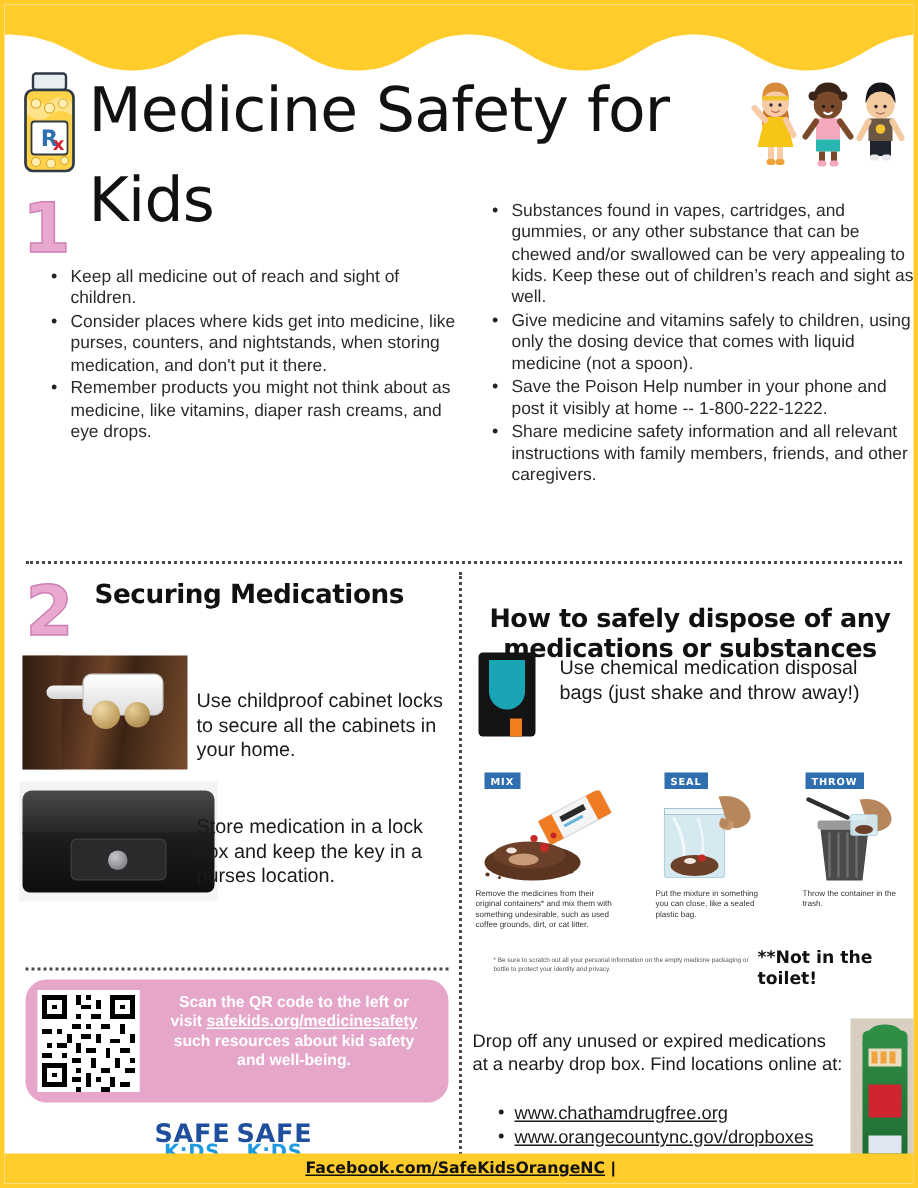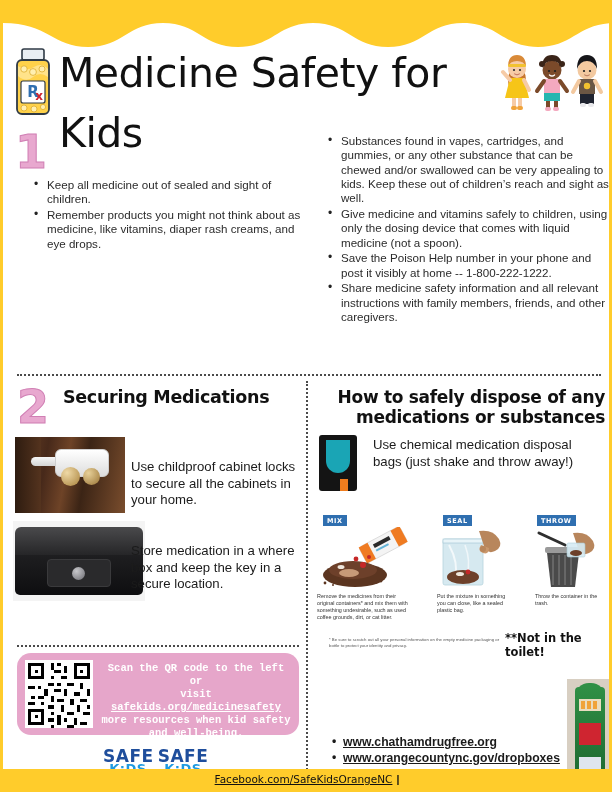--- a/index.html
+++ b/index.html
@@ -65,21 +65,21 @@
   .lockbox .body{position:absolute;left:2px;top:34px;width:128px;height:40px;border-radius:0 0 5px 5px;
                 background:linear-gradient(180deg,#1e1e20,#0e0e10);}
   .lockbox .handle{position:absolute;left:34px;top:38px;width:62px;height:26px;border-radius:4px;
                 background:#2a2a2c;border:1px solid #3a3a3c;}
   .lockbox .dial{position:absolute;left:59px;top:46px;width:13px;height:13px;border-radius:50%;
                 background:radial-gradient(circle at 35% 32%,#c8c8cc,#6a6a70);}
 
   
   .qrpanel{position:absolute;background:#e6a6ca;border-radius:14px;}
   .qrcode{position:absolute;background:#fff;}
-  .qrtext{position:absolute;text-align:center;color:#fff;font-family:Liberation Mono, monospace;
+  .qrtext{position:absolute;text-align:center;color:#fff;font-family:Liberation Sans, sans-serif;
           font-weight:700;font-size:10.5px;line-height:13px;}
   .qrtext u{text-decoration:underline;}
 
   
   .sklogo{position:absolute;text-align:center;font-family:"DejaVu Sans",sans-serif;}
   .sklogo .l1{font-size:17px;font-weight:700;color:#1f4e9c;letter-spacing:0.5px;line-height:11px;}
   .sklogo .l2{font-size:13px;font-weight:700;color:#1f9ae0;letter-spacing:0.5px;line-height:13px;}
   .sklogo .l3{font-size:4.2px;font-weight:700;color:#6b6b6b;letter-spacing:0.2px;line-height:5px;
               border-top:1px solid #1f4e9c;padding-top:1px;margin-top:1px;}
 
@@ -103,28 +103,28 @@
         background:linear-gradient(180deg,#2f8f45,#1f6c33);}
   .dropbox-photo .top{position:absolute;left:8px;top:4px;width:30px;height:14px;border-radius:14px 14px 0 0;
         background:#2f8f45;}
   .dropbox-photo .win{position:absolute;left:12px;top:20px;width:22px;height:12px;background:#e9dcc0;}
   .dropbox-photo .pill{position:absolute;top:22px;width:4px;height:8px;background:#f0a33a;}
   .dropbox-photo .redlabel{position:absolute;left:12px;top:44px;width:22px;height:22px;background:#cf2530;}
   .dropbox-photo .bluelabel{position:absolute;left:12px;top:78px;width:22px;height:12px;background:#dfe6ef;}
 
   .dropcopy{position:absolute;font-size:12.2px;line-height:15px;color:#1b1b1b;}
   ul.links{position:absolute;margin:0;padding:0 0 0 14px;list-style:none;}
-  ul.links li{position:relative;font-size:12.2px;line-height:16px;font-weight:bold;}
+  ul.links li{position:relative;font-size:12.2px;line-height:16px;}
   ul.links li:before{content:"\2022";position:absolute;left:-11px;top:-1px;}
   ul.links a{color:#1b1b1b;text-decoration:underline;}
 
   
   .footer{position:absolute;left:0;bottom:0;width:612px;height:20px;background:#ffcc2b;
           display:flex;align-items:center;justify-content:center;}
-  .footer .fl{font-size:10.5px;font-weight:400;color:#111;text-decoration:underline;
+  .footer .fl{font-size:10.5px;font-weight:700;color:#111;text-decoration:underline;
               font-family:"DejaVu Sans",sans-serif;}
   .footer .sep{font-size:10.5px;font-weight:700;color:#111;padding:0 4px;}
 </style>
 </head>
 <body>
 
 <div class="page">
 
   <div class="wave-band">
     <svg width="612" height="46" viewBox="0 0 612 46" xmlns="http://www.w3.org/2000/svg">
@@ -207,21 +207,22 @@
           <path d="M80 34 l-6 11" stroke="#f3c9a0" stroke-width="4" stroke-linecap="round"></path>
           <path d="M96 34 l6 11" stroke="#f3c9a0" stroke-width="4" stroke-linecap="round"></path>
         </g>
       </svg>
     </div>
   </div>
 
   <div class="secnum" style="left:12px;top:126px;">1</div>
 
   <ul class="tips" style="left:28px;top:175px;width:265px;">
-    <li>Keep all medicine out of sealed and sight of children.</li>
+    <li>Keep all medicine out of reach and sight of children.</li>
+    <li>Consider places where kids get into medicine, like purses, counters, and nightstands, when storing medication, and don't put it there.</li>
     <li>Remember products you might not think about as medicine, like vitamins, diaper rash creams, and eye drops.</li>
   </ul>
 
   <ul class="tips" style="left:322px;top:131px;width:272px;">
     <li>Substances found in vapes, cartridges, and gummies, or any other substance that can be chewed and/or swallowed can be very appealing to kids. Keep these out of children’s reach and sight as well.</li>
     <li>Give medicine and vitamins safely to children, using only the dosing device that comes with liquid medicine (not a spoon).</li>
     <li>Save the Poison Help number in your phone and post it visibly at home -- 1-800-222-1222.</li>
     <li>Share medicine safety information and all relevant instructions with family members, friends, and other caregivers.</li>
   </ul>
 
@@ -241,21 +242,21 @@
     <div class="knob2"></div>
   </div>
   <div class="cap" style="left:128px;top:456px;width:168px;">Use childproof cabinet locks to secure all the cabinets in your home.</div>
 
   <div class="photo lockbox" style="left:10px;top:518px;width:132px;height:80px;">
     <div class="lid"></div>
     <div class="body"></div>
     <div class="handle"></div>
     <div class="dial"></div>
   </div>
-  <div class="cap" style="left:128px;top:540px;width:168px;">Store medication in a where box and keep the key in a secure location.</div>
+  <div class="cap" style="left:128px;top:540px;width:168px;">Store medication in a lock box and keep the key in a purses location.</div>
 
   <div class="divider-h" style="left:14px;top:642px;width:282px;"></div>
 
   <div class="qrpanel" style="left:14px;top:650px;width:282px;height:82px;">
     <div class="qrcode" style="left:8px;top:7px;width:68px;height:68px;">
       <svg width="68" height="68" viewBox="0 0 21 21" xmlns="http://www.w3.org/2000/svg" shape-rendering="crispEdges">
         <rect width="21" height="21" fill="#fff"></rect>
         <g fill="#000">
           <rect x="1" y="1" width="5" height="1"></rect>
             <rect x="1" y="5" width="5" height="1"></rect>
@@ -312,37 +313,37 @@
             <rect x="13" y="20" width="2" height="1"></rect>
           <rect x="8" y="20" width="1" height="1"></rect>
         </g>
       </svg>
     </div>
     <div class="qrtext" style="left:84px;top:9px;width:190px;">
       <div>Scan the QR code to the left or</div>
       <div>
         <span>visit </span><u>safekids.org/medicinesafety</u>
       </div>
-      <div>more resources when kid safety</div>
+      <div>such resources about kid safety</div>
       <div>and well-being.</div>
     </div>
   </div>
 
   <div class="sklogo" style="left:100px;top:748px;width:50px;">
     <div class="l1">SAFE</div>
     <div class="l2">K:DS</div>
     <div class="l3">CHATHAM COUNTY</div>
   </div>
   <div class="sklogo" style="left:152px;top:748px;width:56px;">
     <div class="l1">SAFE</div>
     <div class="l2">K:DS</div>
     <div class="l3">ORANGE COUNTY NC</div>
   </div>
 
-  <div class="sechead" style="left:312px;top:384px;width:290px;text-align:right;font-size:17px;">
+  <div class="sechead" style="left:312px;top:400px;width:290px;text-align:center;font-size:17px;">
     <div>How to safely dispose of any</div>
     <div>medications or substances</div>
   </div>
 
   <div class="dbag" style="left:316px;top:432px;width:40px;height:58px;">
     <div class="bag"></div>
     <div class="teal"></div>
     <div class="orange"></div>
   </div>
   <div class="cap" style="left:370px;top:434px;width:225px;">Use chemical medication disposal bags (just shake and throw away!)</div>
@@ -401,20 +402,21 @@
         <rect x="36" y="16" width="18" height="14" rx="1.5" fill="#d6ecf4" opacity="0.9" stroke="#aaccd8" stroke-width="0.6"></rect>
         <ellipse cx="45" cy="26" rx="6" ry="3" fill="#6d402a"></ellipse>
       </svg>
       <div class="stepcap" style="left:10px;top:78px;width:64px;">Throw the container in the trash.</div>
     </div>
 
     <div class="footnote" style="left:14px;top:122px;width:180px;">*  Be sure to scratch out all your personal information on the empty medicine packaging or bottle to protect your identity and privacy.</div>
     <div class="nottoilet" style="left:190px;top:116px;width:100px;">**Not in the toilet!</div>
   </div>
 
+  <div class="dropcopy" style="left:312px;top:684px;width:248px;">Drop off any unused or expired medications at a nearby drop box. Find locations online at:</div>
 
   <ul class="links" style="left:326px;top:731px;width:240px;">
     <li>
       <a href="#">www.chathamdrugfree.org</a>
     </li>
     <li>
       <a href="#">www.orangecountync.gov/dropboxes</a>
     </li>
   </ul>
 

